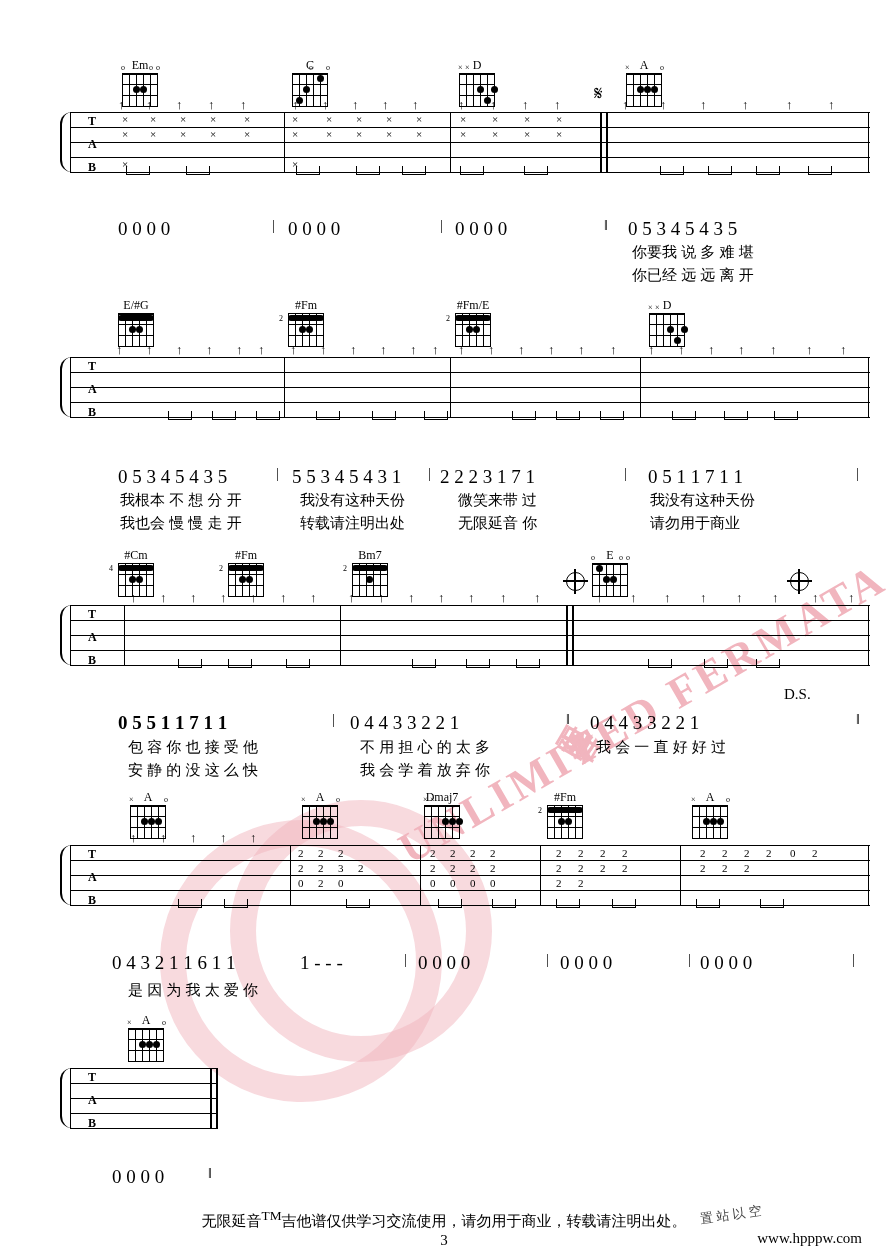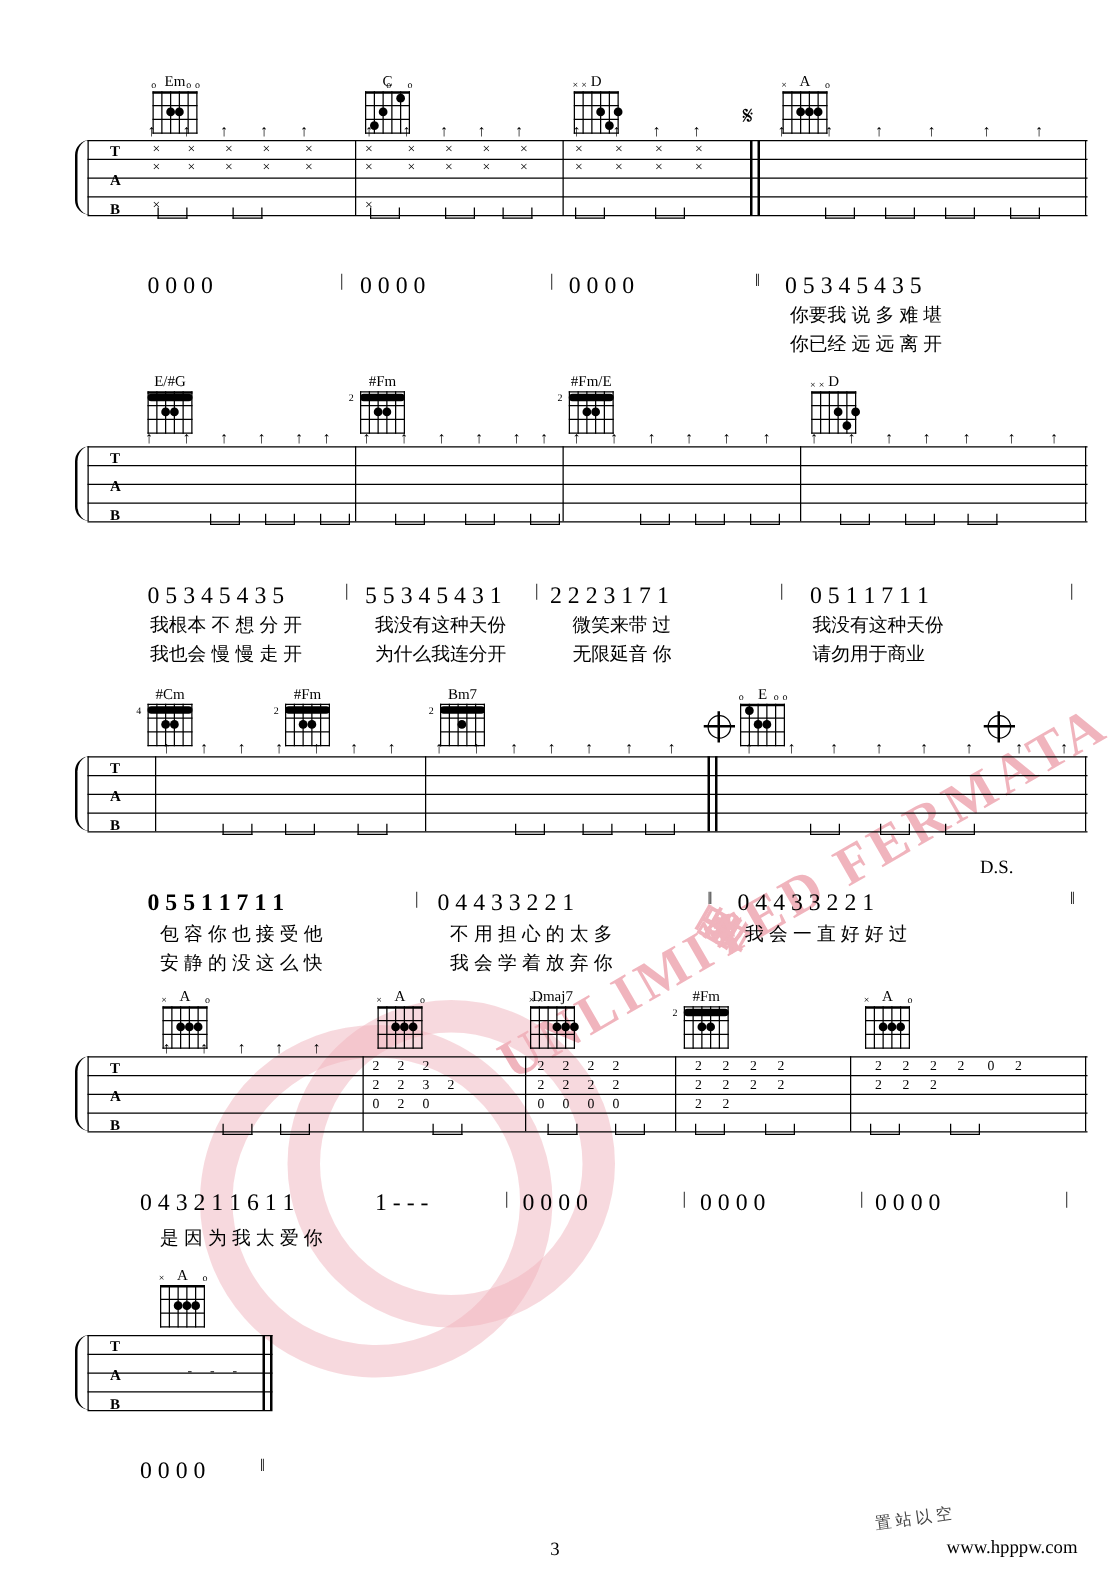--- a/index.html
+++ b/index.html
@@ -432,21 +432,21 @@
     <div class="numline" style="left:292px;top:466px;">5 5 3 4 5 4 3 1</div>
     <div class="marker" style="left:428px;top:466px;">|</div>
     <div class="numline" style="left:440px;top:466px;">2 2 2 3 1 7 1</div>
     <div class="marker" style="left:624px;top:466px;">|</div>
     <div class="numline" style="left:648px;top:466px;">0 5 1 1 7 1 1</div>
     <div class="marker" style="left:856px;top:466px;">|</div>
 
     <div class="lyric" style="left:120px;top:491px;">我根本 不 想 分 开</div>
     <div class="lyric" style="left:120px;top:514px;">我也会 慢 慢 走 开</div>
     <div class="lyric" style="left:300px;top:491px;">我没有这种天份</div>
-    <div class="lyric" style="left:300px;top:514px;">为什么我连分开</div>
+    <div class="lyric" style="left:300px;top:514px;">转载请注明出处</div>
     <div class="lyric" style="left:458px;top:491px;font-family:Liberation Serif, serif;">微笑来带    过</div>
     <div class="lyric" style="left:458px;top:514px;">无限延音  你</div>
     <div class="lyric" style="left:650px;top:491px;">我没有这种天份</div>
     <div class="lyric" style="left:650px;top:514px;">请勿用于商业</div>
   </div>
 
   <div class="system">
     <div class="chord" style="left:114px;top:548px;">
       <div class="name">#Cm</div>
       <div class="grid">
@@ -827,17 +827,20 @@
     <div class="tab-letters" style="left:88px;top:1117px;">B</div>
 
     <div class="tn" style="left:150px;top:1092px;">-</div>
     <div class="tn" style="left:168px;top:1092px;">-</div>
     <div class="tn" style="left:186px;top:1092px;">-</div>
 
     <div class="numline" style="left:112px;top:1166px;">0  0  0  0</div>
     <div class="marker" style="left:208px;top:1166px;">‖</div>
   </div>
 
+  <div class="footer" style="top:1208px;">
+    <span class="line1">无限延音</span><sup>TM</sup><span class="line1">吉他谱仅供学习交流使用，请勿用于商业，转载请注明出处</span><span class="line1">。</span>
+  </div>
   <div class="stamp" style="left:700px;top:1206px;">置 站 以 空</div>
   <div class="pageno" style="top:1232px;">3</div>
   <div class="site" style="top:1230px;">www.hpppw.com</div>
 
 </div>
 
 </body></html>

